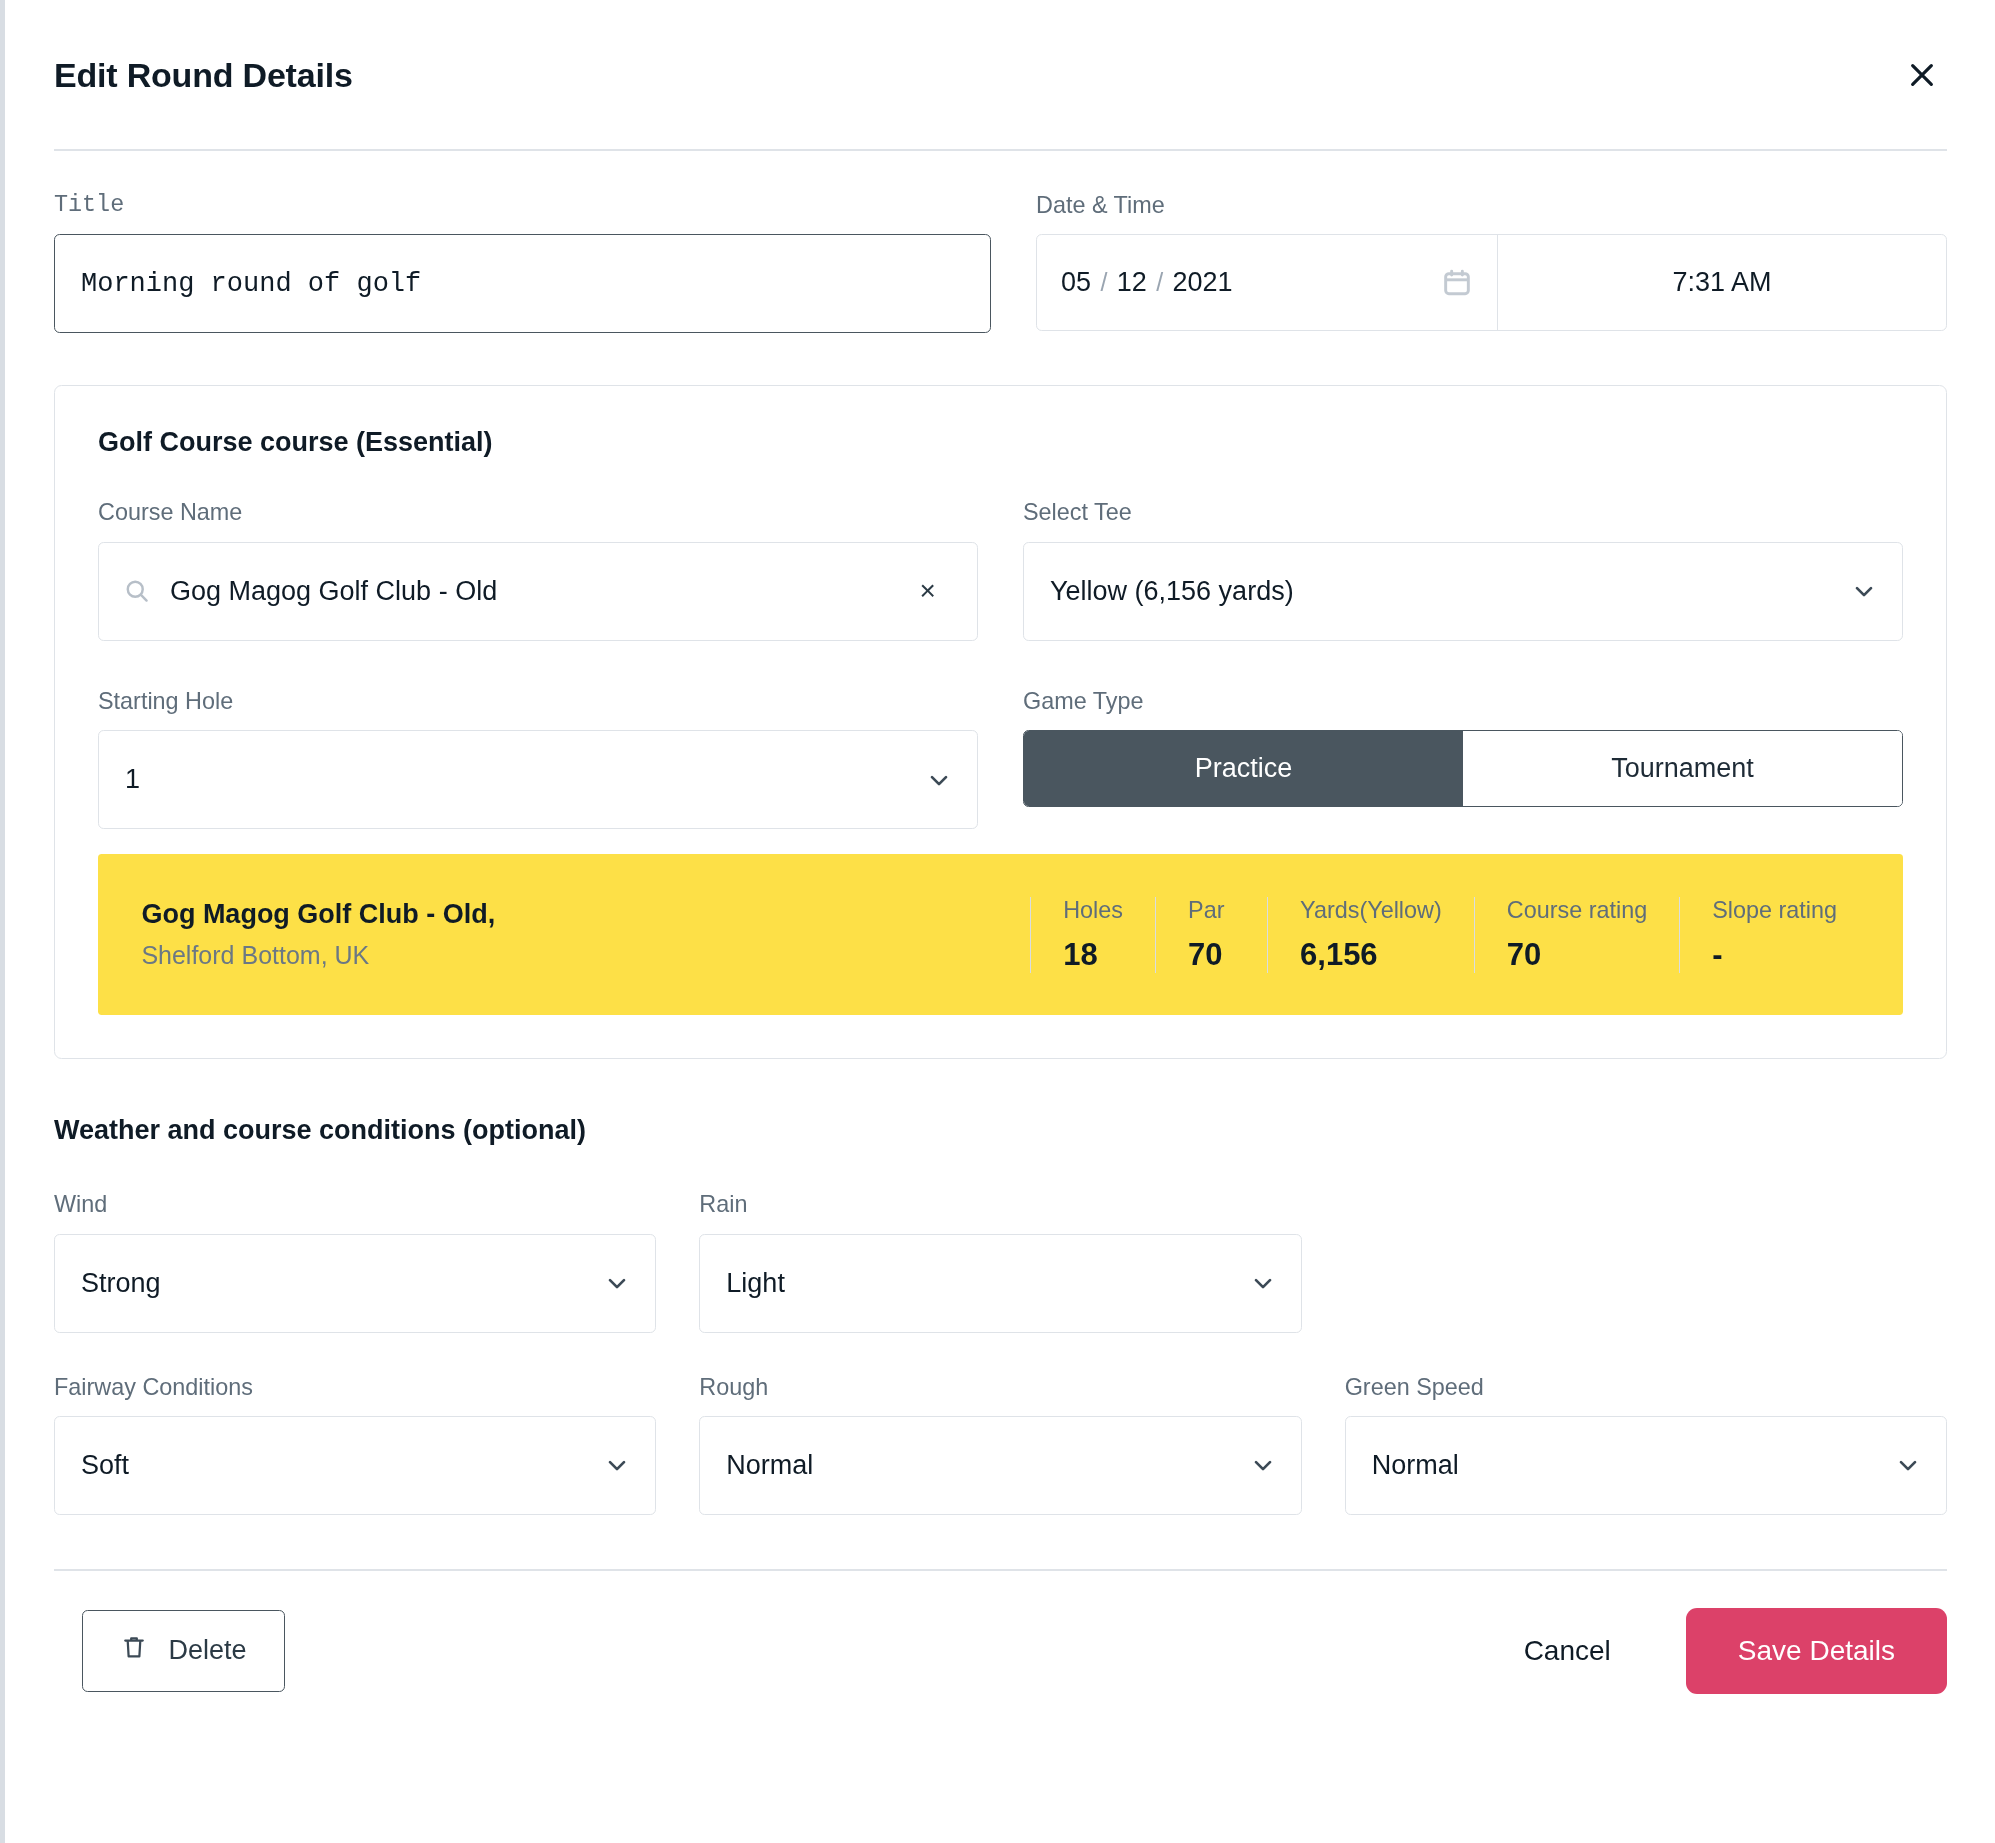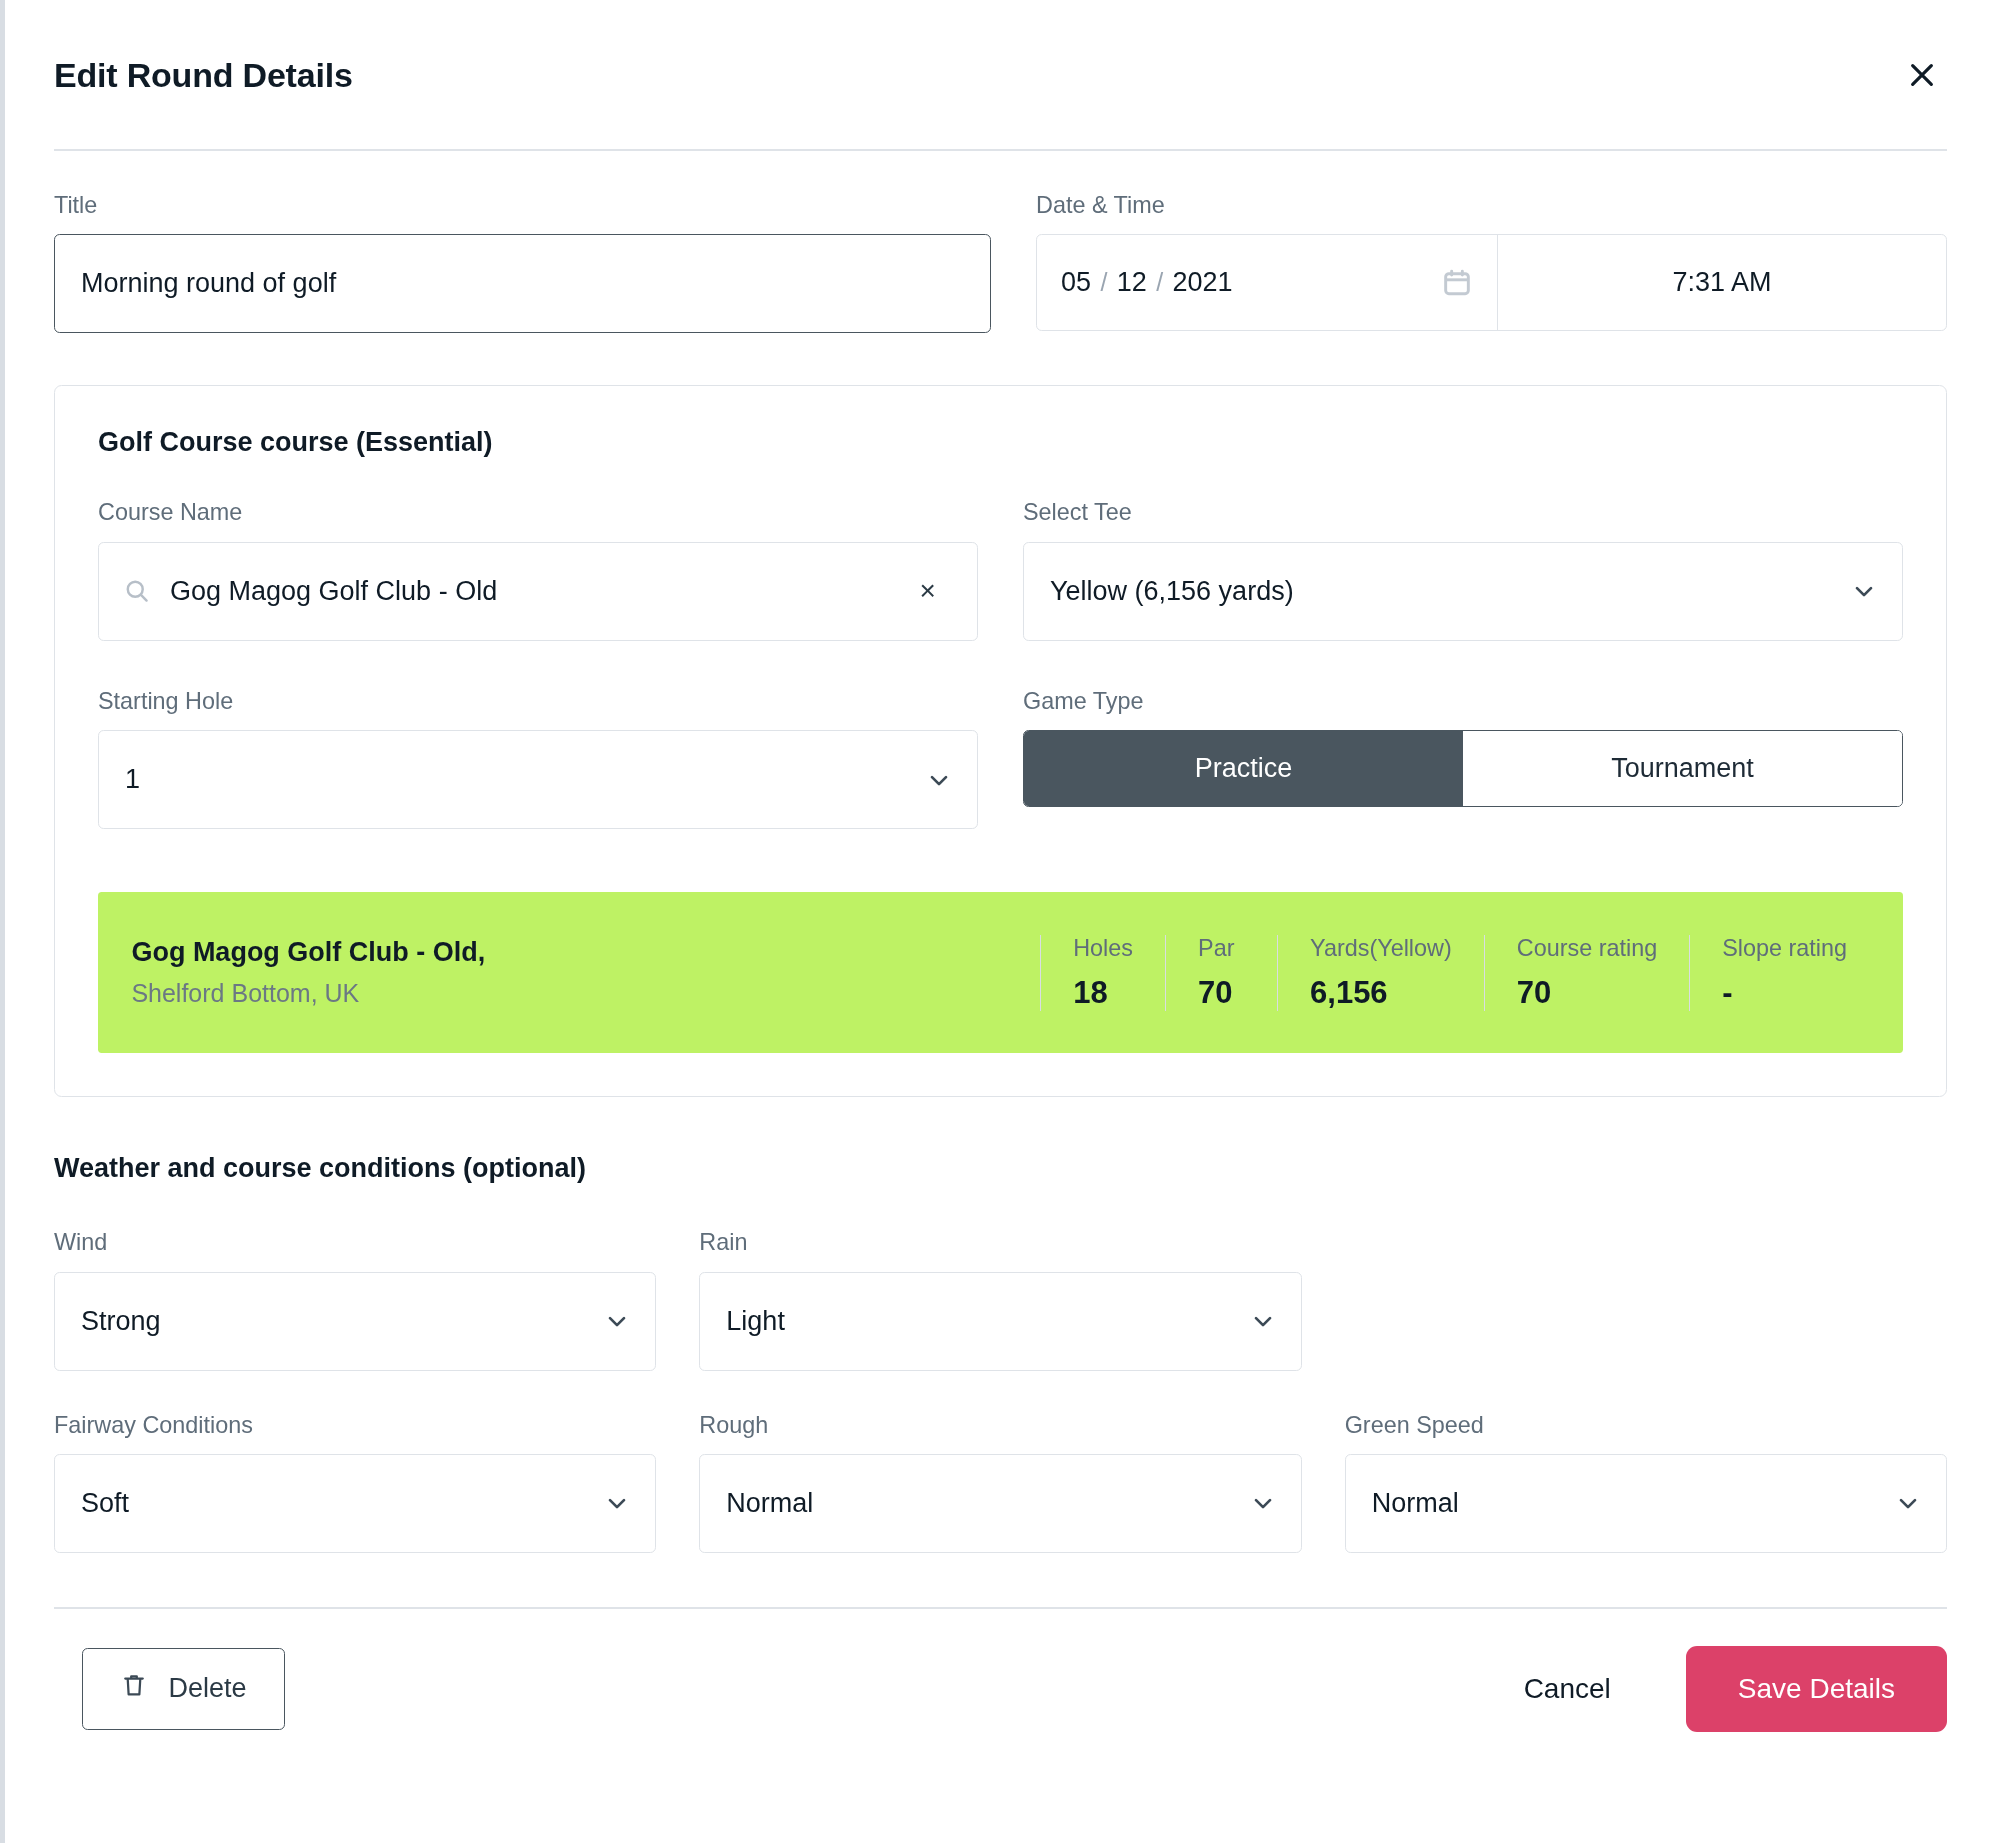--- a/index.html
+++ b/index.html
@@ -67,21 +67,21 @@
   }
   .control.focused { border-color: #4a565f; }
   .control .txt { padding-left: 26px; }
 
   
   .top-row {
     display: flex;
     gap: 45px;
     padding: 43px 49px 0 49px;
   }
-  .top-col-title { width: 937px; }
+  .top-col-title { width: 937px; font-family: Liberation Mono, monospace; }
   .top-col-date  { flex: 1; }
 
   .datetime {
     display: flex;
     height: 97px;
     border: 1.9px solid #dfe3e8;
     border-radius: 5.6px;
     overflow: hidden;
   }
   .date-part {
@@ -158,26 +158,26 @@
     background: #ffffff;
     color: #1e2b36;
   }
   .seg.active {
     background: #4a565f;
     color: #ffffff;
   }
 
   
   .stats {
-    margin-top: 63px;
-    background: #bef264;
+    margin-top: 25px;
+    background: #fde047;
     border-radius: 3.7px;
     display: flex;
     align-items: center;
-    padding: 37px 24px;
+    padding: 37px 34px;
     min-height: 161px;
   }
   .stats-name { flex: 1; padding-left: 9.4px; }
   .stats-name .n1 {
     font-size: 27px;
     font-weight: bold;
     color: #0f1b26;
     margin-bottom: 11.2px;
   }
   .stats-name .n2 {

